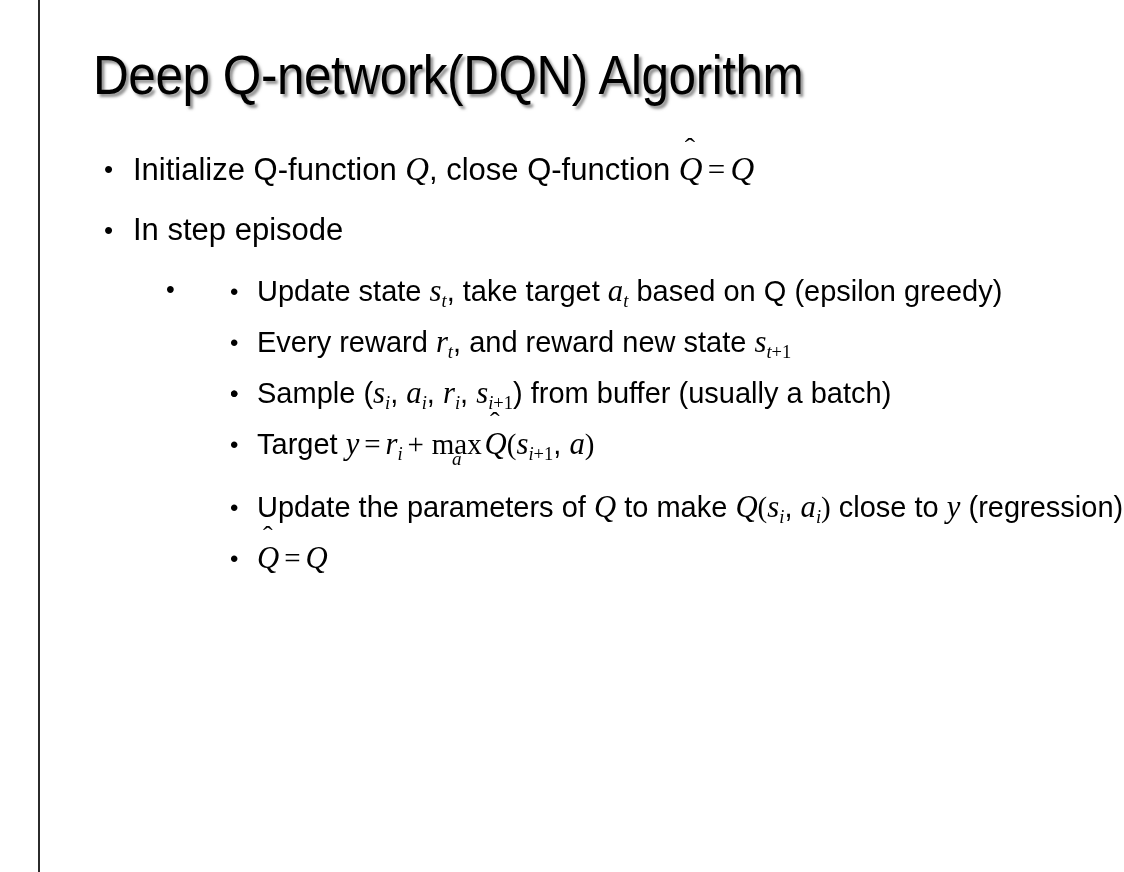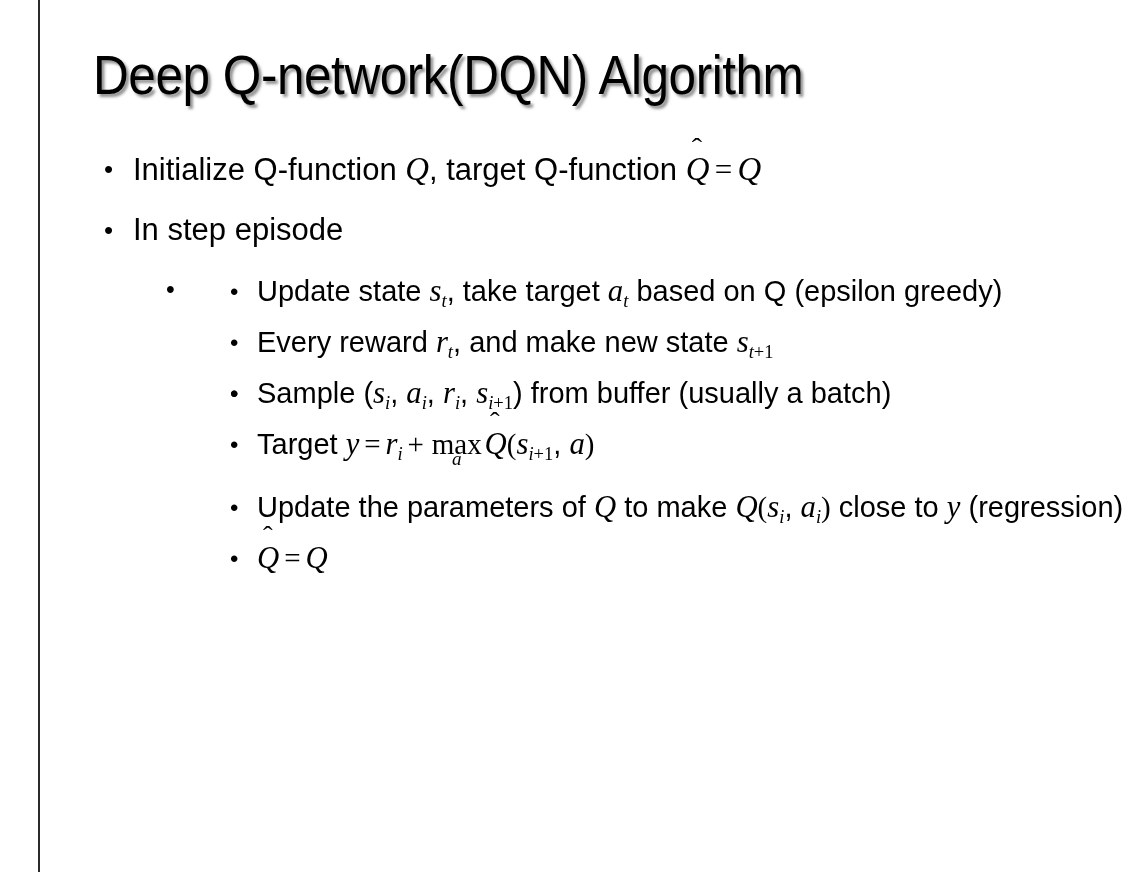--- a/index.html
+++ b/index.html
@@ -165,40 +165,40 @@
 <div id="slide">
 
   <div id="edge-rule"></div>
 
   <div id="title">Deep Q-network(DQN) Algorithm</div>
 
   <div id="body">
 
     <div class="li lvl1">
       <span class="dot">•</span>
-      <span class="txt"><span>Initialize Q-function </span><span class="m">Q</span><span>, target Q-function </span><span class="hat"><span class="accent">ˆ</span><span>Q</span></span><span class="op">=</span><span class="m">Q</span></span>
+      <span class="txt"><span>Initialize Q-function </span><span class="m">Q</span><span>, close Q-function </span><span class="hat"><span class="accent">ˆ</span><span>Q</span></span><span class="op">=</span><span class="m">Q</span></span>
     </div>
 
     <div class="li lvl1">
       <span class="dot">•</span>
       <span class="txt">In step episode</span>
     </div>
 
     <div class="li lvl2">
       <span class="dot">•</span>
     </div>
 
     <div class="li lvl3">
       <span class="dot">•</span>
       <span class="txt"><span>Update state </span><span class="m">s</span><sub class="ms">t</sub><span>, take target </span><span class="m">a</span><sub class="ms">t</sub><span> based on Q (epsilon greedy)</span></span>
     </div>
 
     <div class="li lvl3">
       <span class="dot">•</span>
-      <span class="txt"><span>Every reward </span><span class="m">r</span><sub class="ms">t</sub><span>, and make new state </span><span class="m">s</span><sub class="ms"><span>t</span><span class="up">+1</span></sub></span>
+      <span class="txt"><span>Every reward </span><span class="m">r</span><sub class="ms">t</sub><span>, and reward new state </span><span class="m">s</span><sub class="ms"><span>t</span><span class="up">+1</span></sub></span>
     </div>
 
     <div class="li lvl3">
       <span class="dot">•</span>
     </div>
 
     <div class="li lvl3">
       <span class="dot">•</span>
       <span class="txt"><span>Sample (</span><span class="m">s</span><sub class="ms">i</sub><span>, </span><span class="m">a</span><sub class="ms">i</sub><span>, </span><span class="m">r</span><sub class="ms">i</sub><span>, </span><span class="m">s</span><sub class="ms"><span>i</span><span class="up">+1</span></sub><span>) from buffer (usually a batch)</span></span>
     </div>

